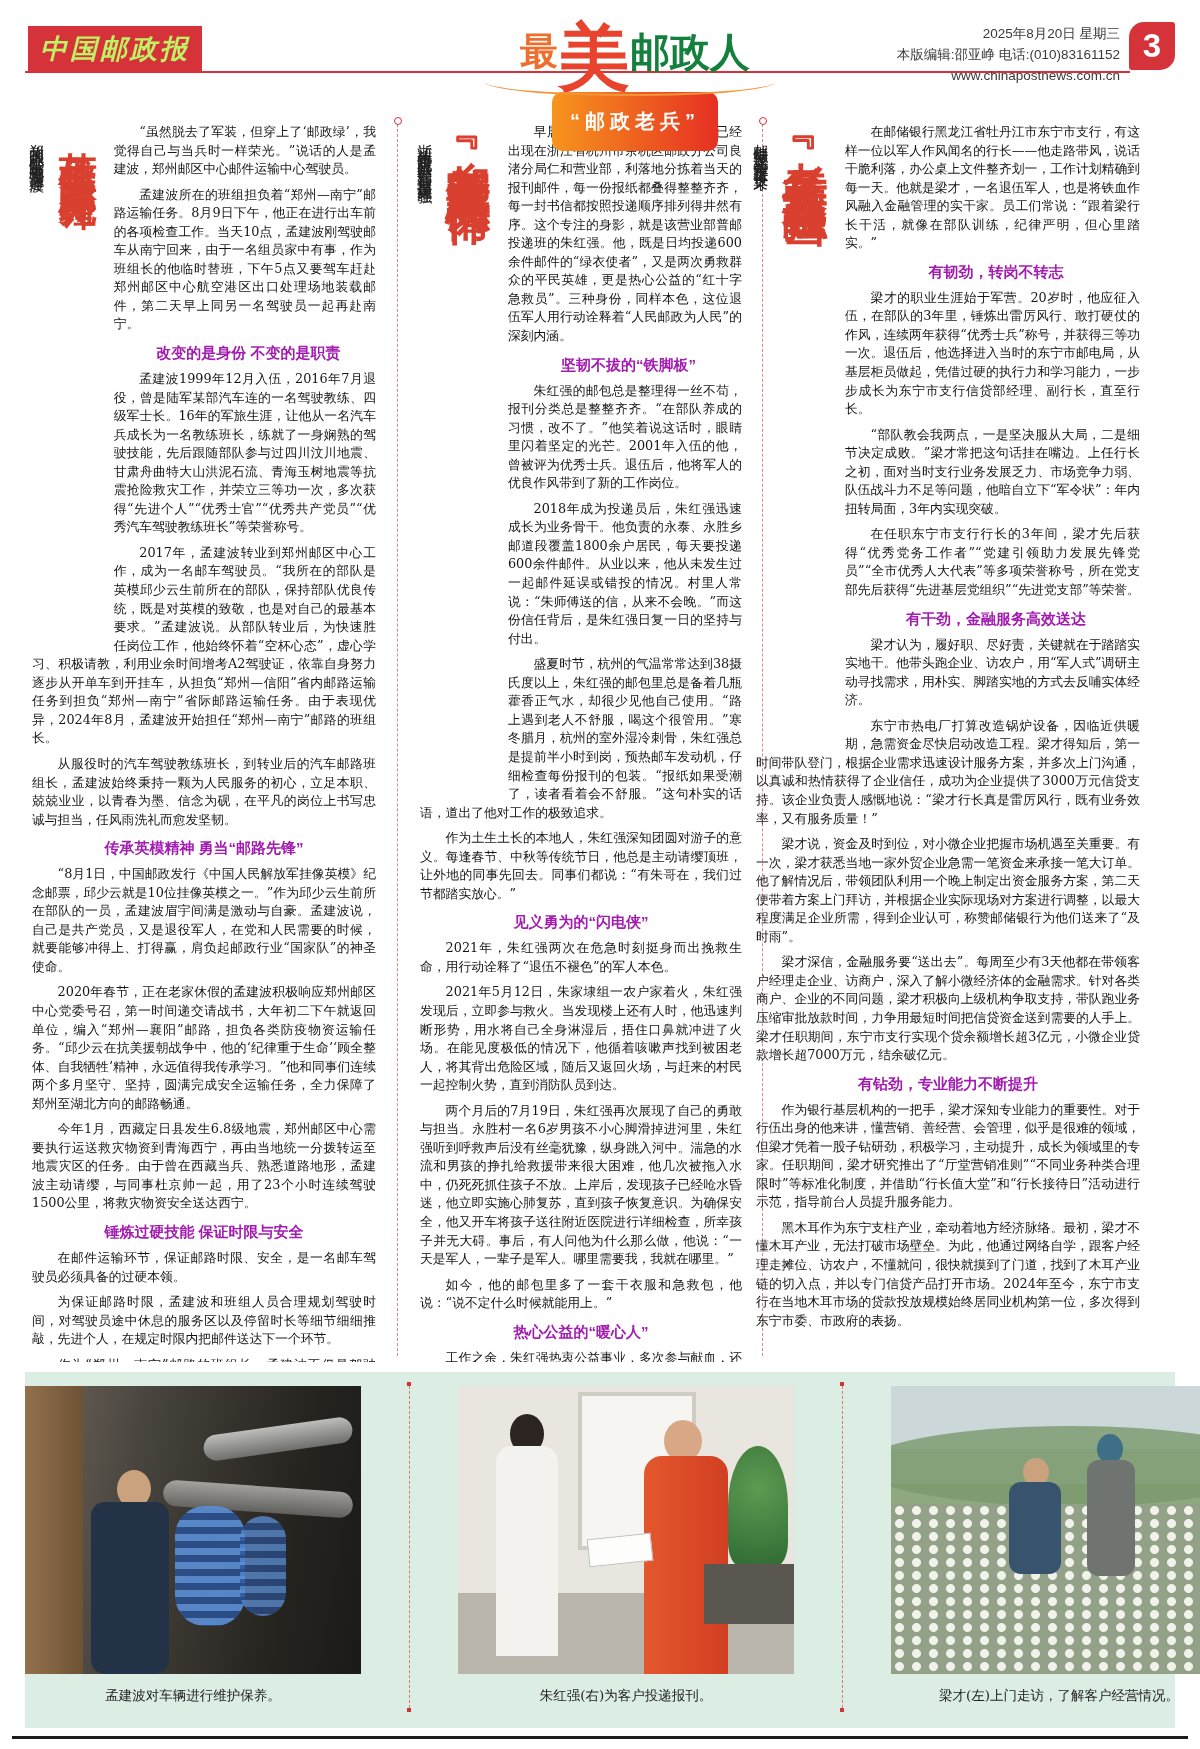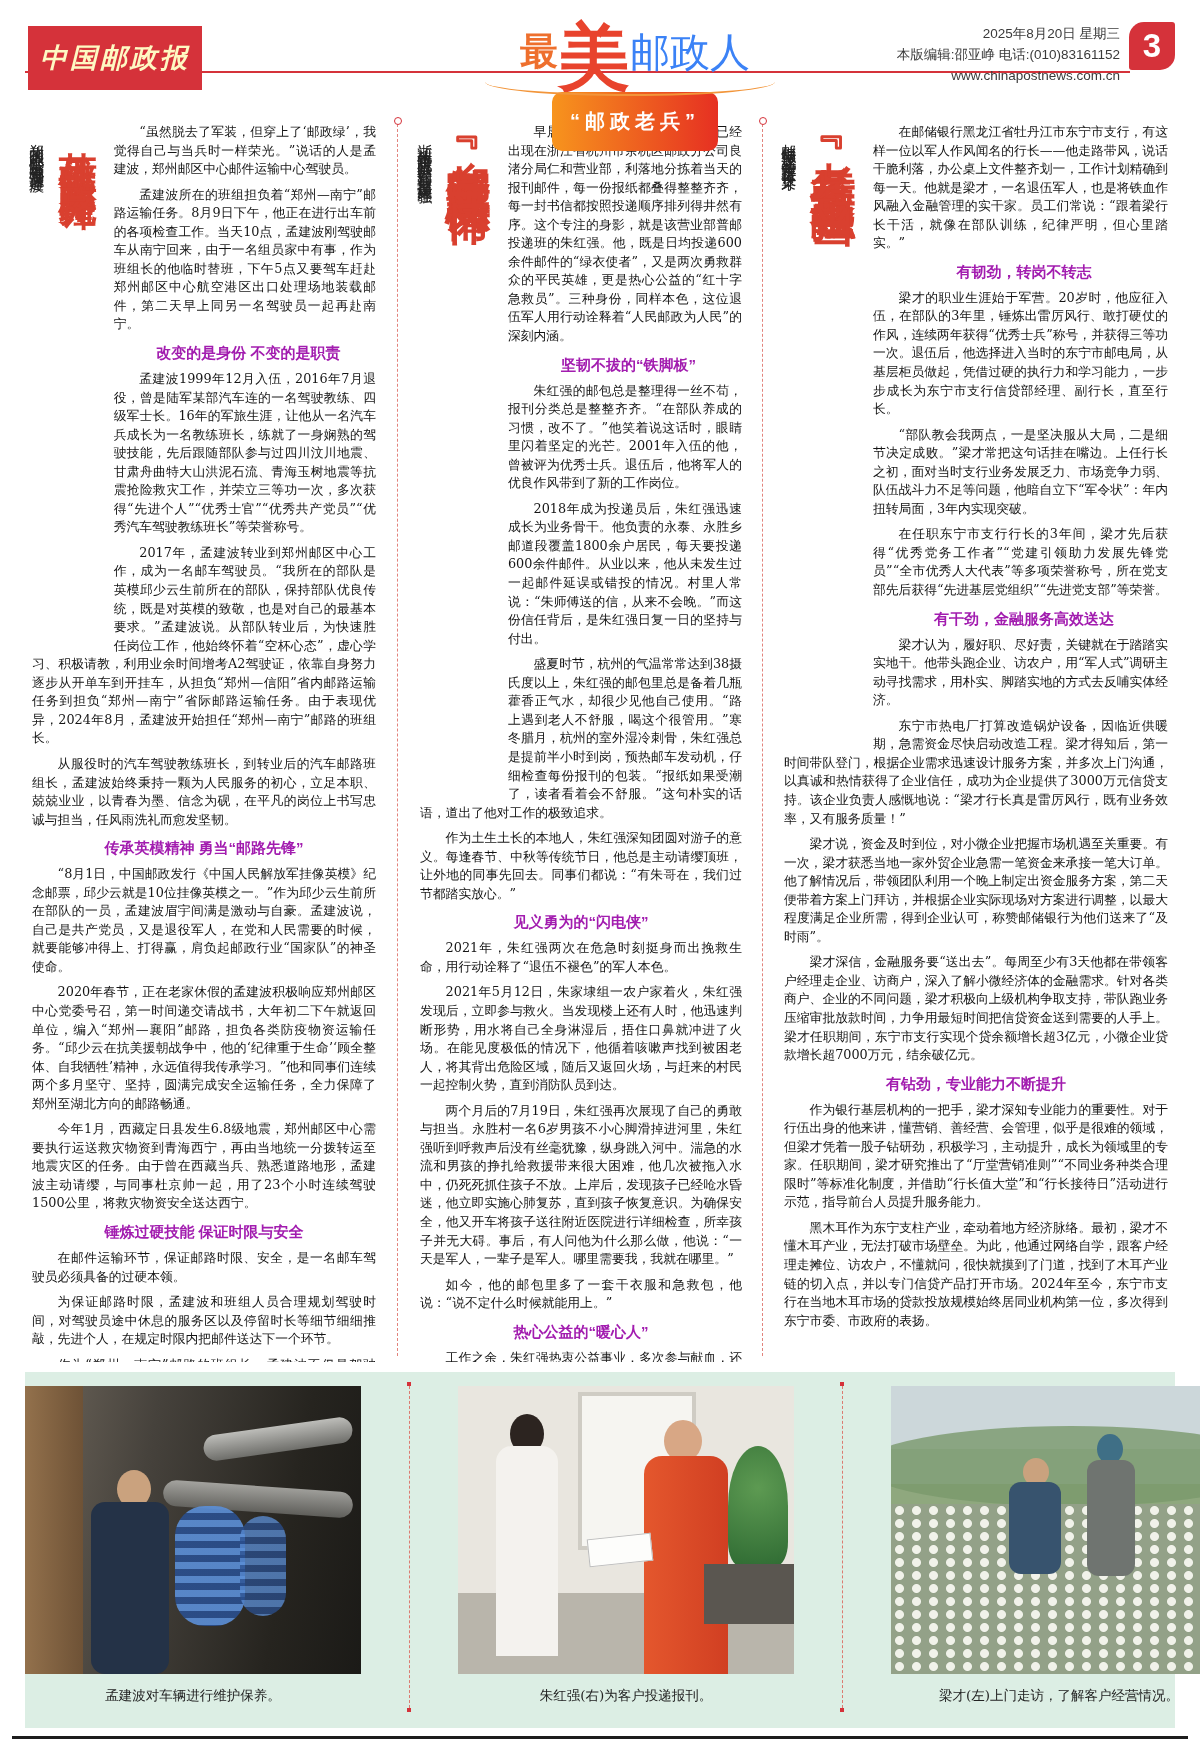--- a/index.html
+++ b/index.html
@@ -1,45 +1,45 @@
 <!DOCTYPE html>
 <html><head>
 <meta charset="utf-8">
 <style>
   html,body{margin:0;padding:0;background:#fff;}
   .page{position:relative;width:1200px;height:1749px;background:#fff;overflow:hidden;
         font-family:"DejaVu Serif","Liberation Serif",serif;color:#111;}
 
   
-  .brand{position:absolute;left:28px;top:26px;background:#d5323a;color:#fef9c3;
-         font-weight:bold;font-style:italic;font-size:27px;padding:14px 12px;
+  .brand{position:absolute;left:28px;top:26px;background:#d5323a;color:#bef264;
+         font-weight:bold;font-style:italic;font-size:27px;padding:5px 12px;
          letter-spacing:3px;font-family:"Liberation Sans",sans-serif;}
   .redline{position:absolute;left:25px;right:70px;top:71px;height:2px;background:#d5323a;}
   .title-art{position:absolute;left:455px;top:10px;width:360px;text-align:center;
              font-family:"Liberation Sans",sans-serif;z-index:2;}
   .t-pre{font-size:38px;font-weight:bold;color:#ee6f2d;vertical-align:18px;}
   .t-big{font-size:72px;font-weight:bold;color:#e8432d;}
-  .t-rest{font-size:40px;font-weight:normal;color:#3b82f6;vertical-align:16px;}
+  .t-rest{font-size:40px;font-weight:bold;color:#15803d;vertical-align:16px;}
   .badge{display:inline-block;margin-top:-14px;background:linear-gradient(90deg,#f7941d,#e63022);
          color:#fff;font-weight:bold;font-size:20px;padding:16px 18px;border-radius:10px;
          letter-spacing:5px;}
   .swoosh{position:absolute;left:30px;right:40px;top:58px;height:26px;
           border-bottom:2px solid #f2953a;border-radius:0 0 100% 100%;pointer-events:none;}
   .pubinfo{position:absolute;right:80px;top:24px;text-align:right;
            font-family:"Liberation Sans",sans-serif;font-size:13.5px;color:#3a3a3a;line-height:1.55;}
   .pagenum{position:absolute;right:25px;top:22px;width:46px;height:48px;background:#d5323a;
            color:#fff;font-weight:bold;font-size:33px;text-align:center;line-height:48px;
            border-radius:15px 3px 15px 3px;font-family:"Liberation Sans",sans-serif;}
 
   
   .articles{position:absolute;left:25px;top:116px;width:1150px;height:1246px;overflow:hidden;}
   .col{position:absolute;top:0;bottom:0;overflow:hidden;}
   .c1{left:0;width:358px;}
   .c2{left:388px;width:336px;}
-  .c3{left:752px;width:398px;}
+  .c3{left:724px;width:398px;}
   .vdiv{position:absolute;top:8px;bottom:6px;border-left:1px dashed #e2837c;}
   .vd1{left:372px;} .vd2{left:737px;}
   .vdiv::before{content:"";position:absolute;top:-7px;left:-4px;width:6px;height:6px;
                 border:1px solid #d5323a;border-radius:50%;background:#fff;}
 
   .headblock{float:left;display:flex;align-items:flex-start;margin:6px 16px 10px 2px;}
   .kicker{writing-mode:vertical-rl;font-family:"Liberation Sans",sans-serif;font-size:15px;
           color:#222;letter-spacing:2px;margin-top:10px;line-height:1.25;}
   .headline{writing-mode:vertical-rl;margin:0 0 0 12px;color:#d9402f;font-weight:bold;
             line-height:1.05;letter-spacing:4px;font-family:"DejaVu Serif","Liberation Serif",serif;}

